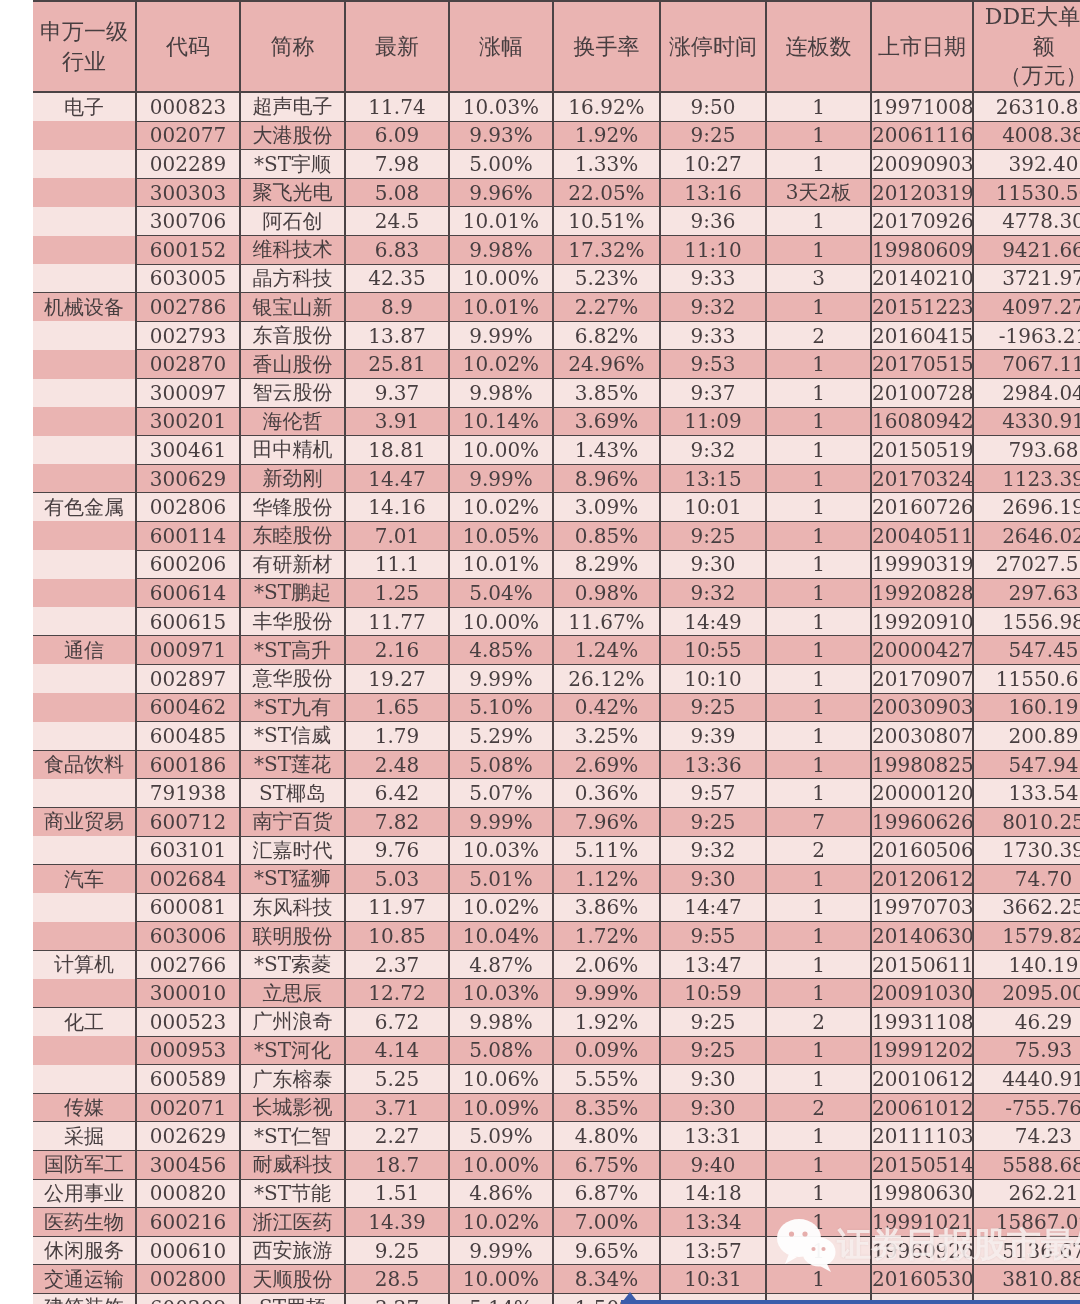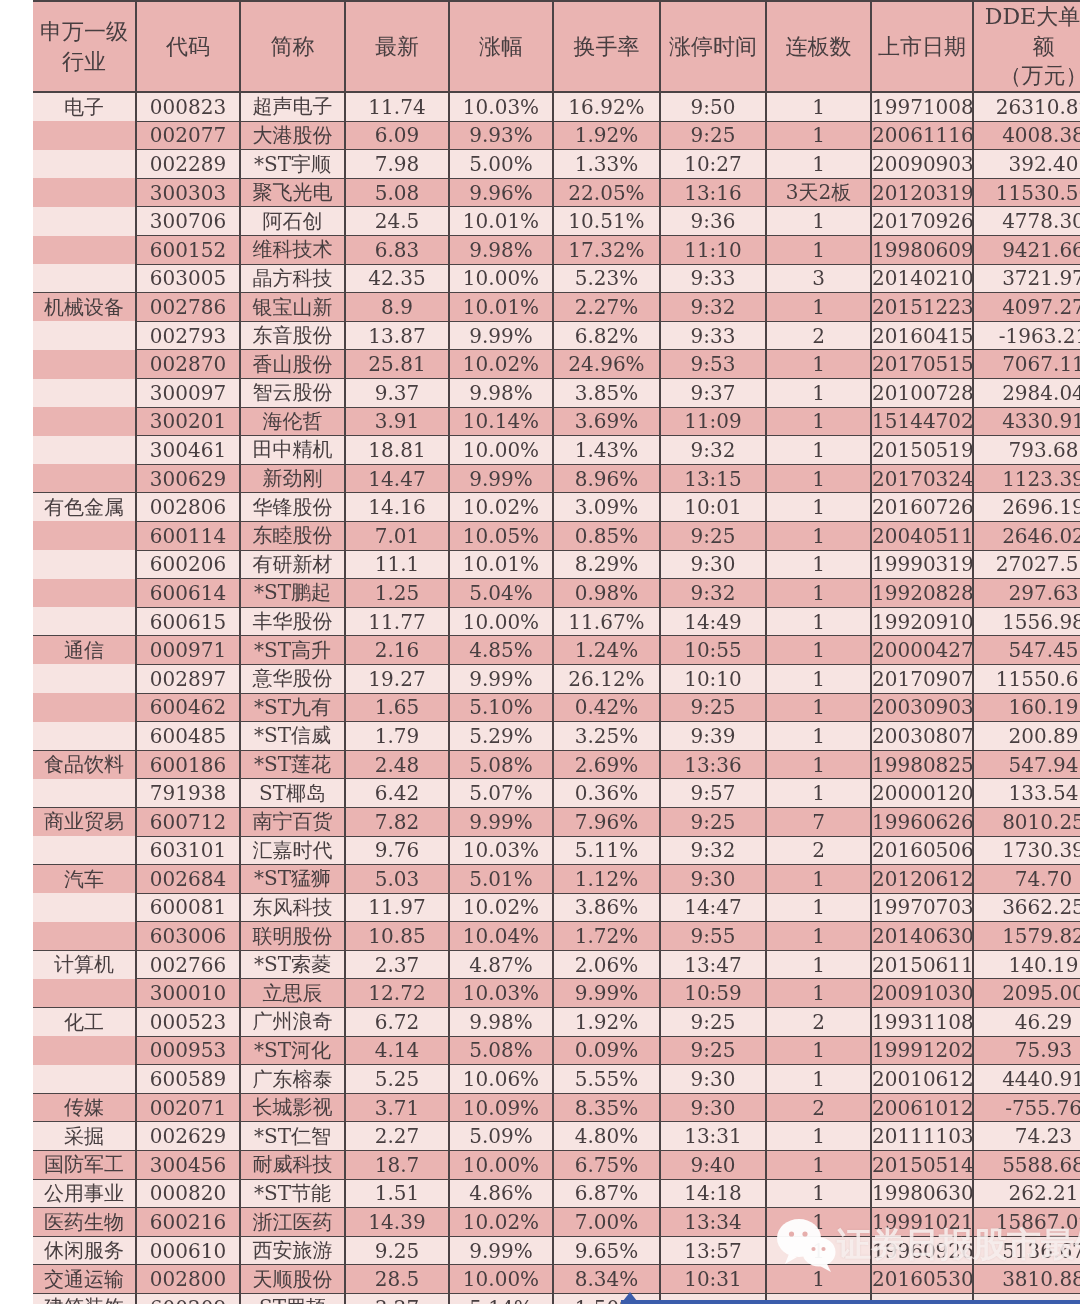--- a/index.html
+++ b/index.html
@@ -203,21 +203,21 @@
         </tr>
         <tr>
           <td class="ind"></td>
           <td>300201</td>
           <td>海伦哲</td>
           <td>3.91</td>
           <td>10.14%</td>
           <td>3.69%</td>
           <td>11:09</td>
           <td>1</td>
-          <td>15144702</td>
+          <td>16080942</td>
           <td>4330.91</td>
         </tr>
         <tr>
           <td class="ind"></td>
           <td>300461</td>
           <td>田中精机</td>
           <td>18.81</td>
           <td>10.00%</td>
           <td>1.43%</td>
           <td>9:32</td>

